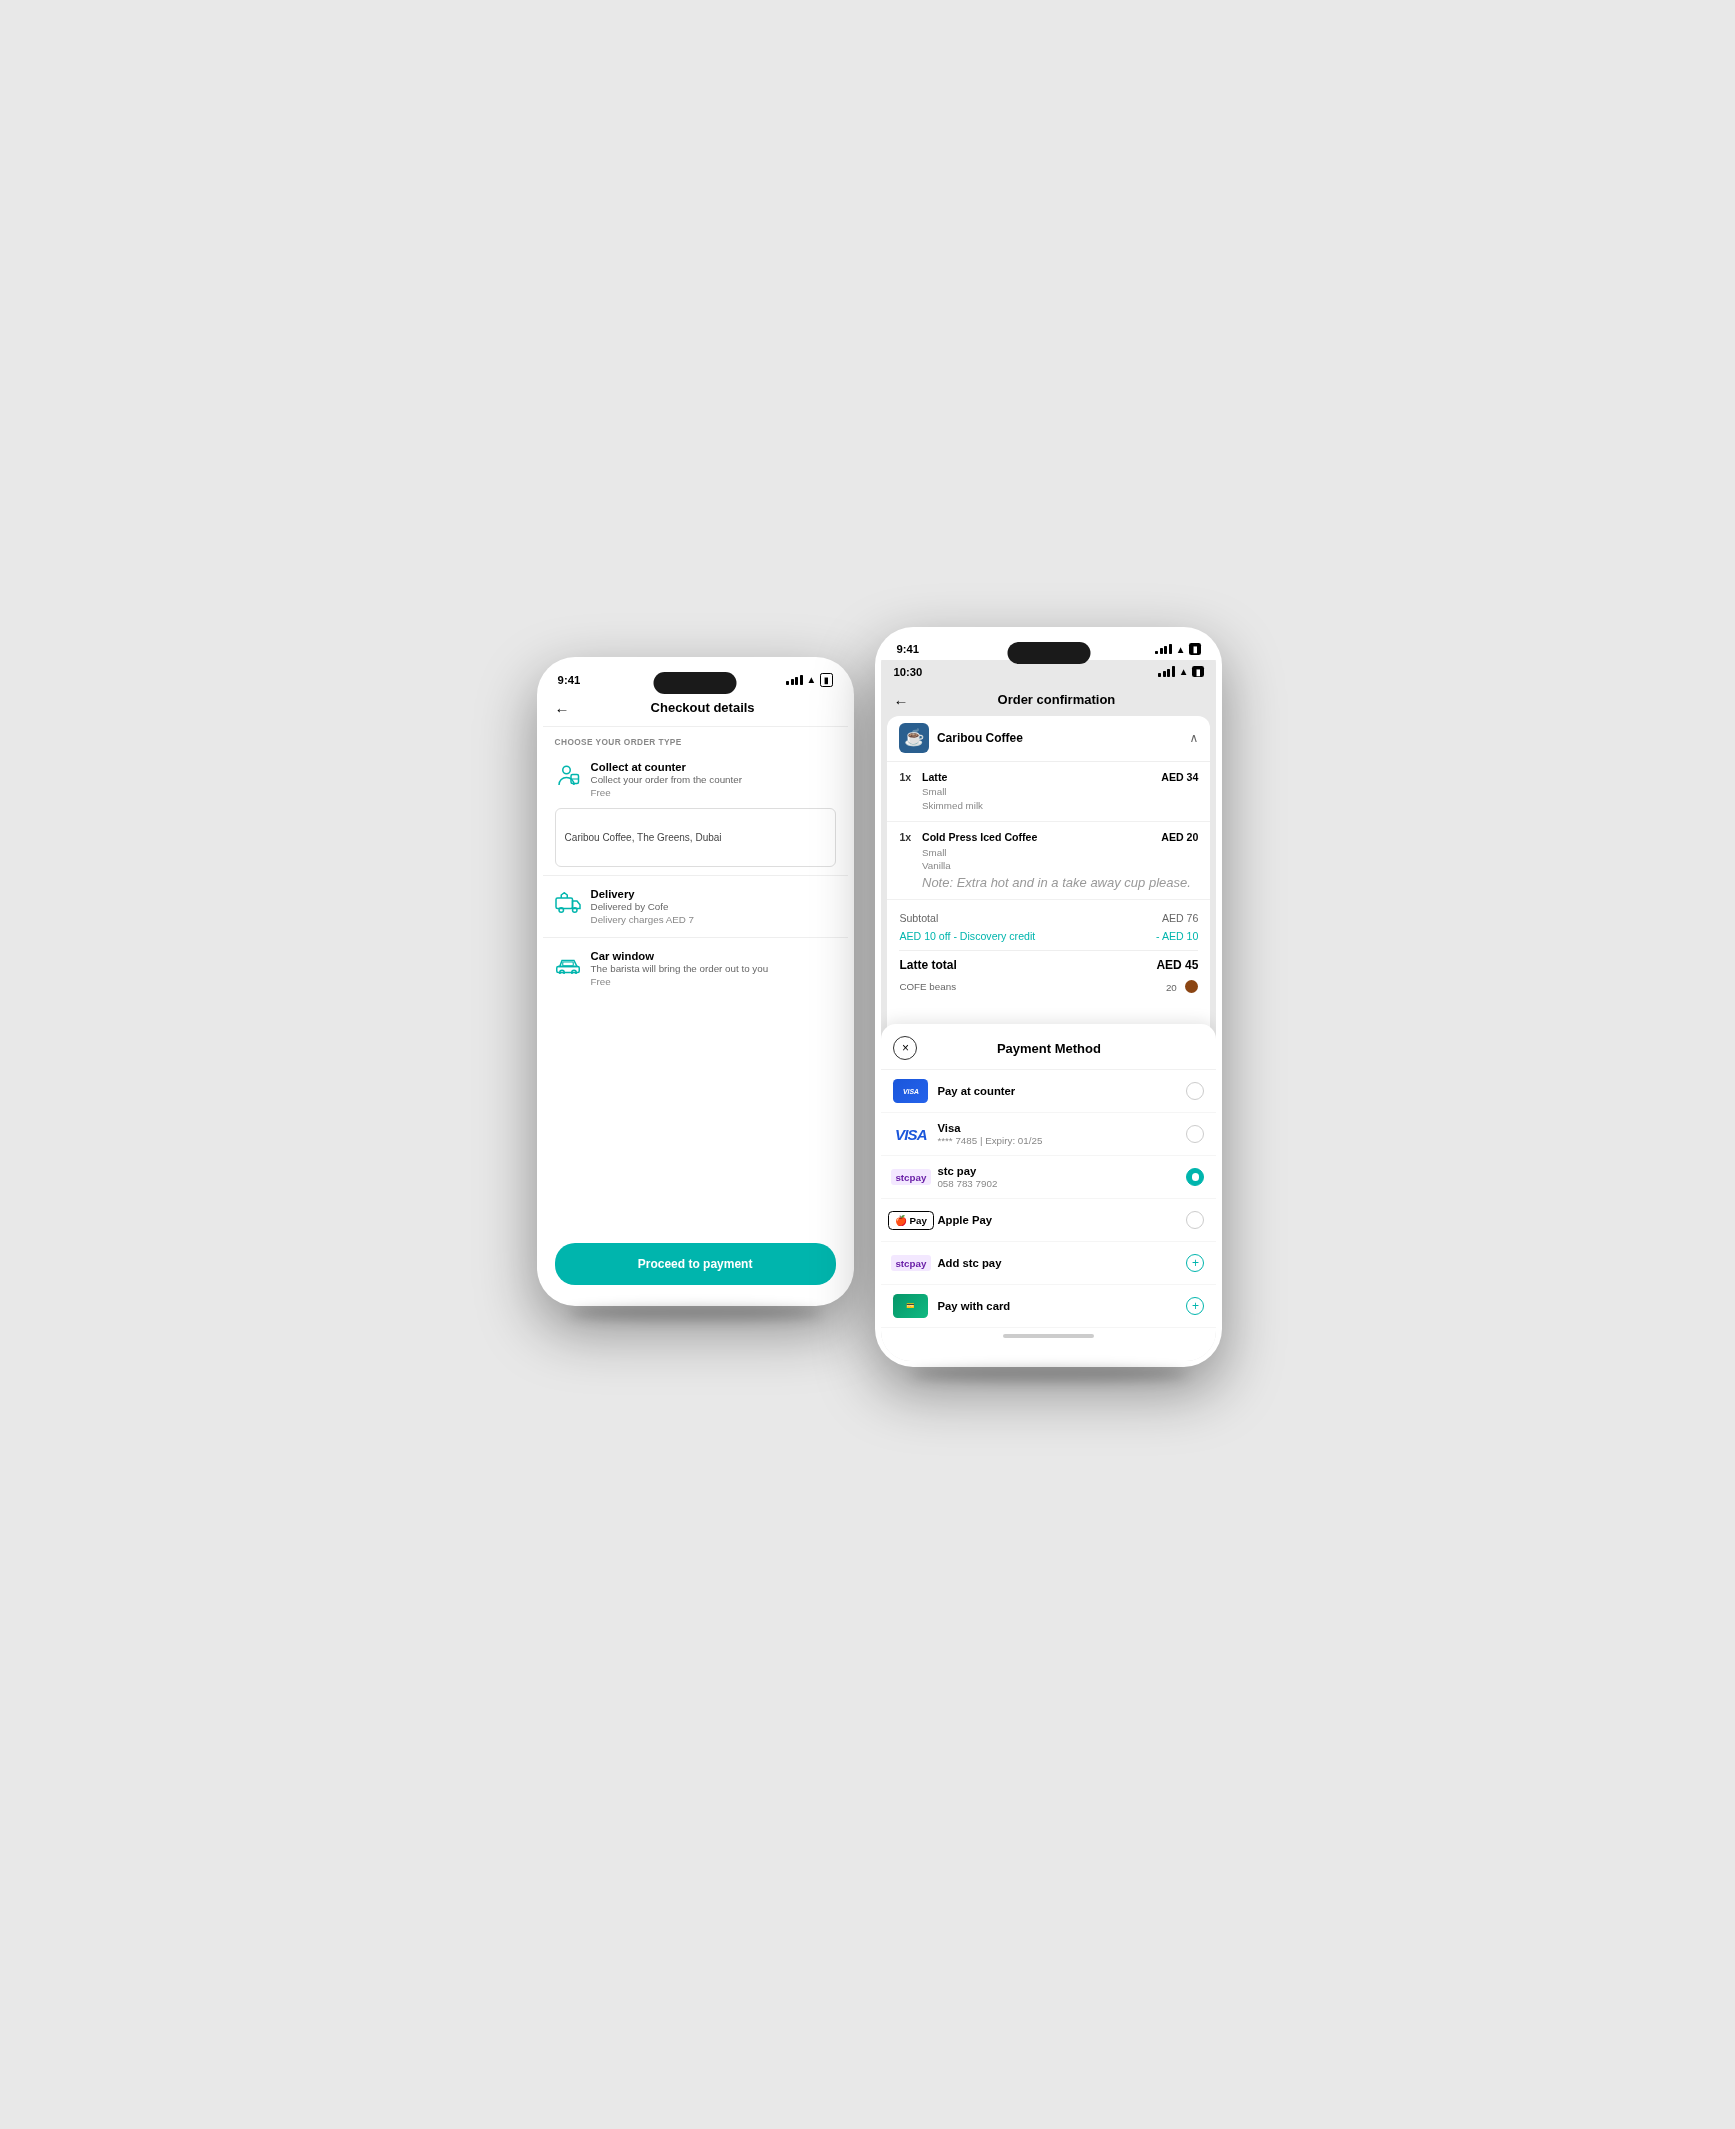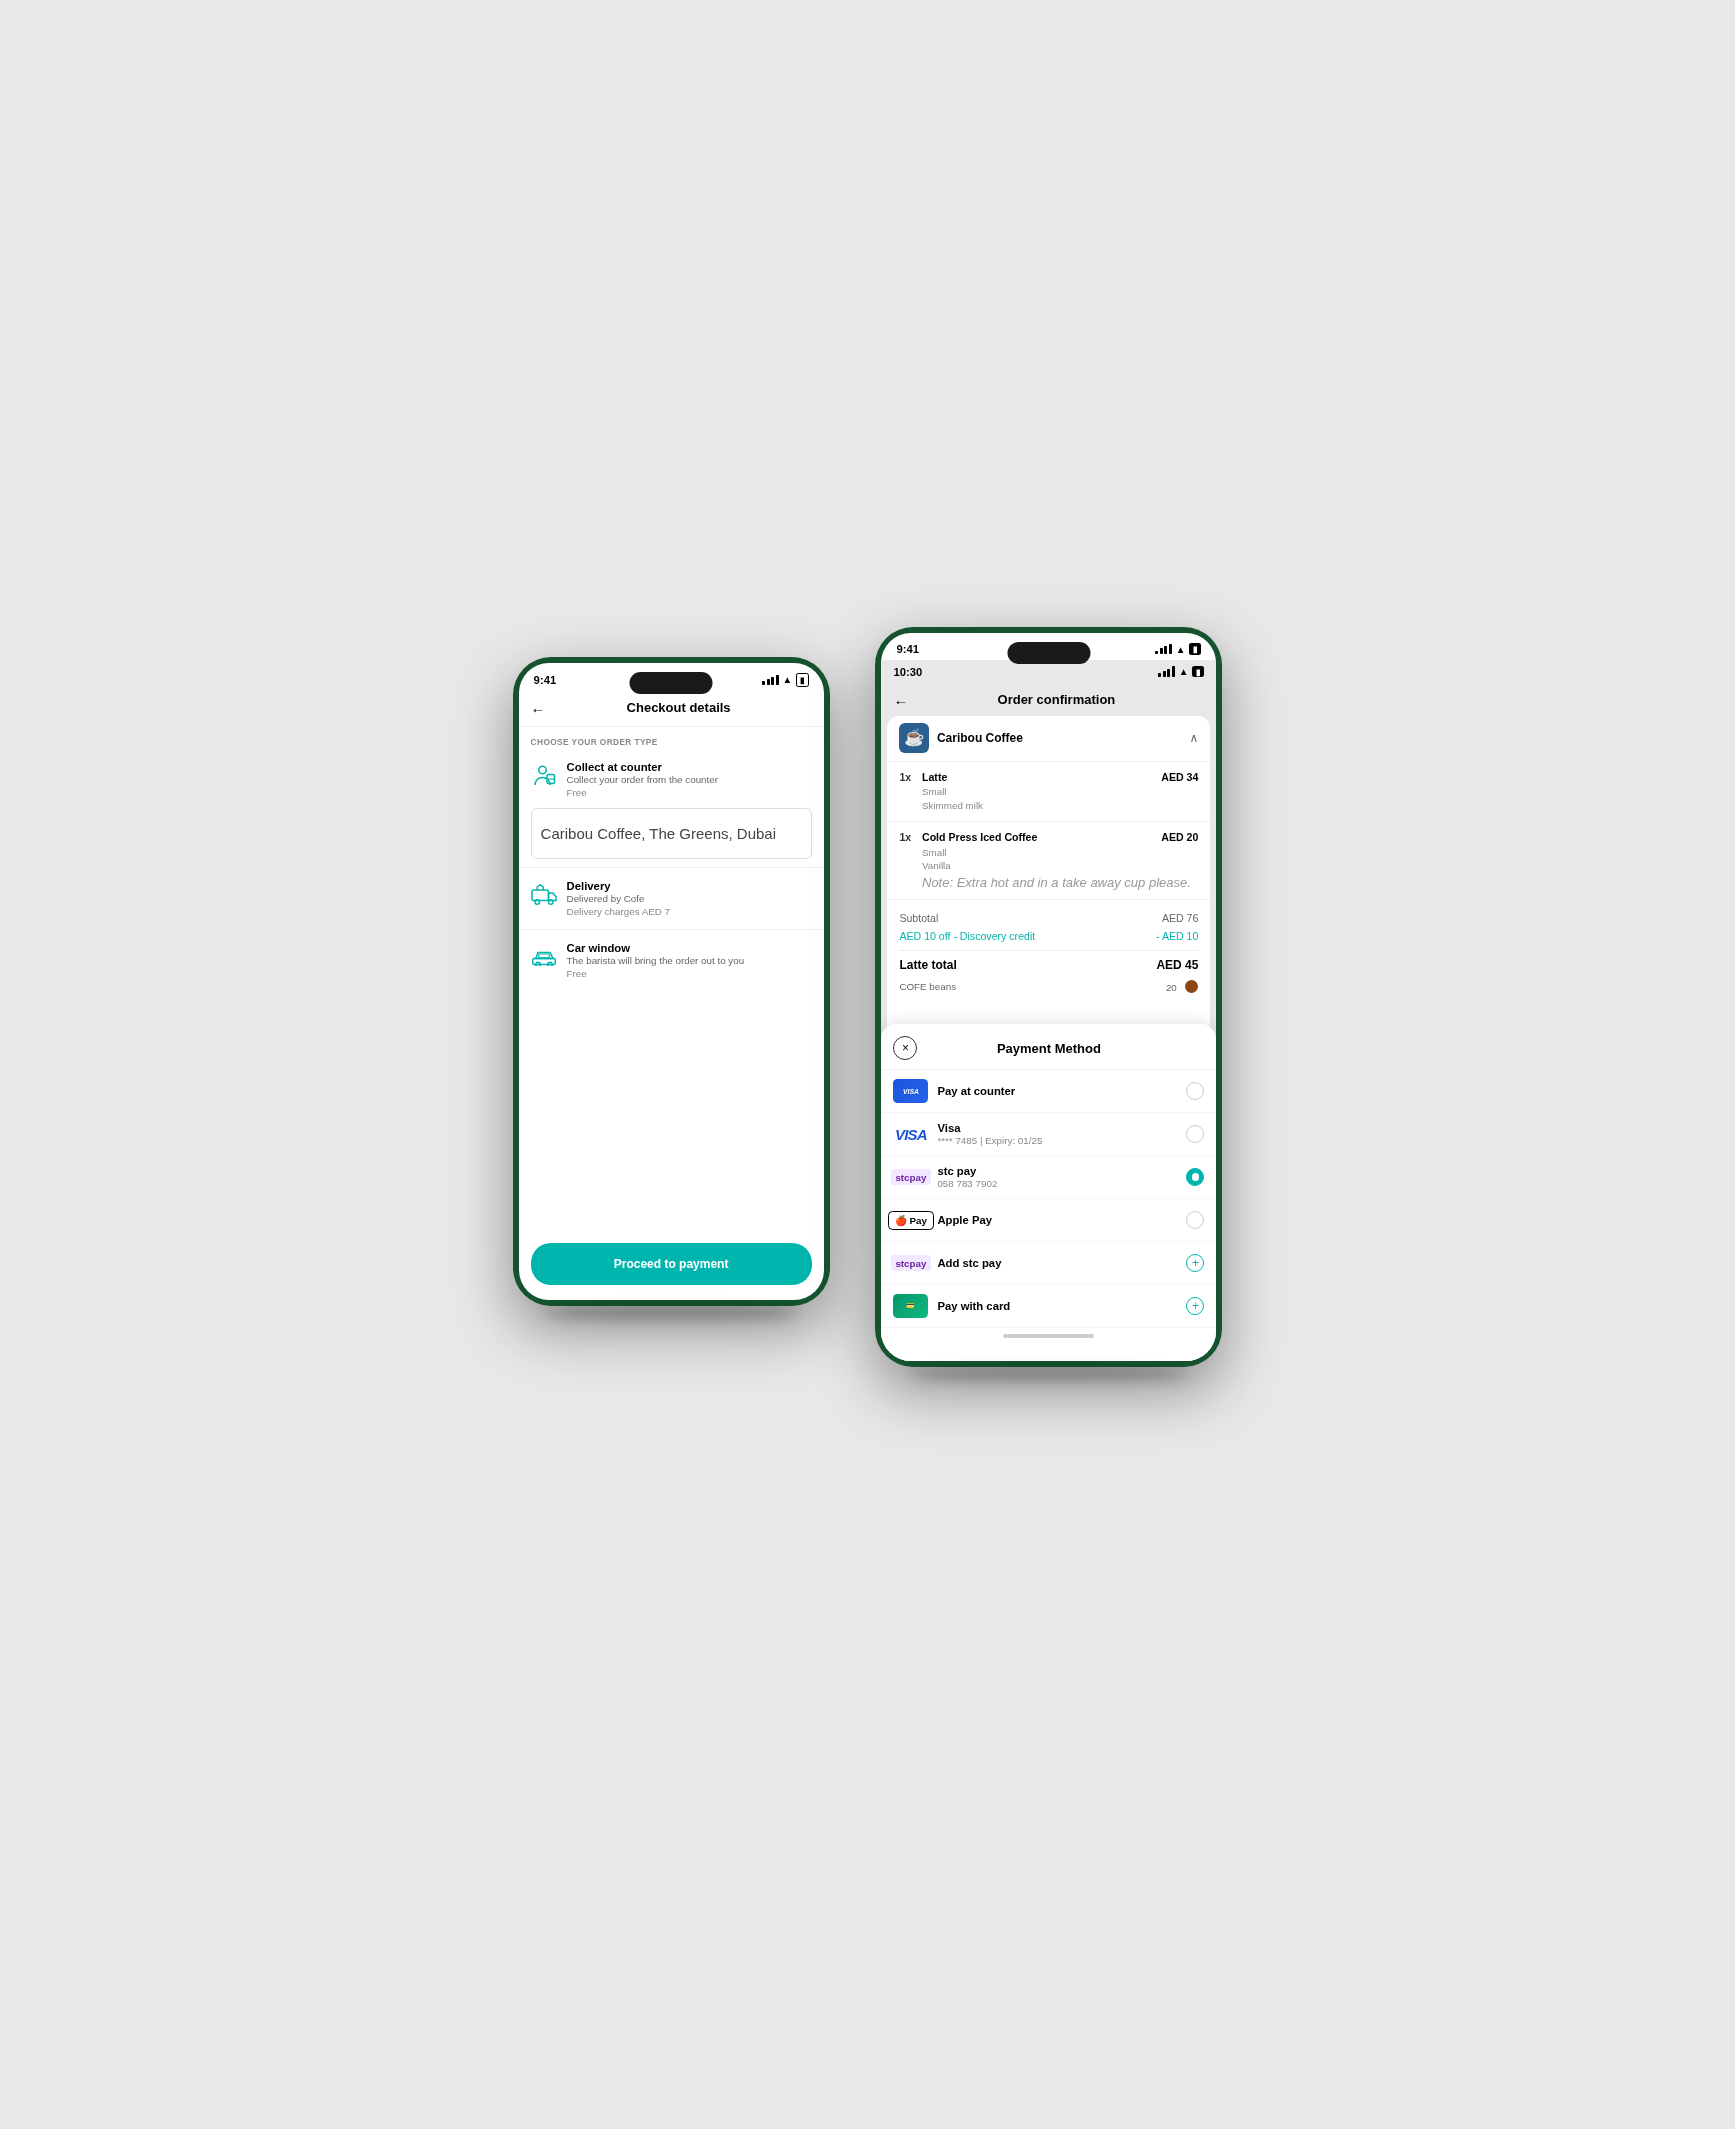--- a/index.html
+++ b/index.html
@@ -14,22 +14,23 @@
     }
     .scene {
       position: relative;
       width: 755px;
       height: 906px;
     }
     
     .phone {
       position: absolute;
       border-radius: 38px;
-      background: #14532d;
+      background: #ffffff;
       box-shadow: 0 22.6px 60px rgba(0,0,0,0.4);
+      margin-left: 24px;
     }
     .phone-inner {
       position: absolute;
       background: #fff;
       overflow: hidden;
       border-radius: 30px;
     }
     
     .phone-back {
       width: 317px;
@@ -143,22 +144,22 @@
     }
     .order-type-info .price {
       font-size: 9.8px;
       color: #888;
       margin-top: 1.5px;
     }
     .location-tag {
       margin: 1.5px 12px 7.5px;
       border: 0.8px solid #ddd;
       border-radius: 6px;
-      padding: 16px 9px;
-      font-size: 15px;
+      padding: 23px 9px;
+      font-size: 10px;
       color: #444;
     }
     .divider {
       height: 0.8px;
       background: #eee;
       margin: 3px 0;
     }
     .proceed-btn {
       position: absolute;
       bottom: 15px;

